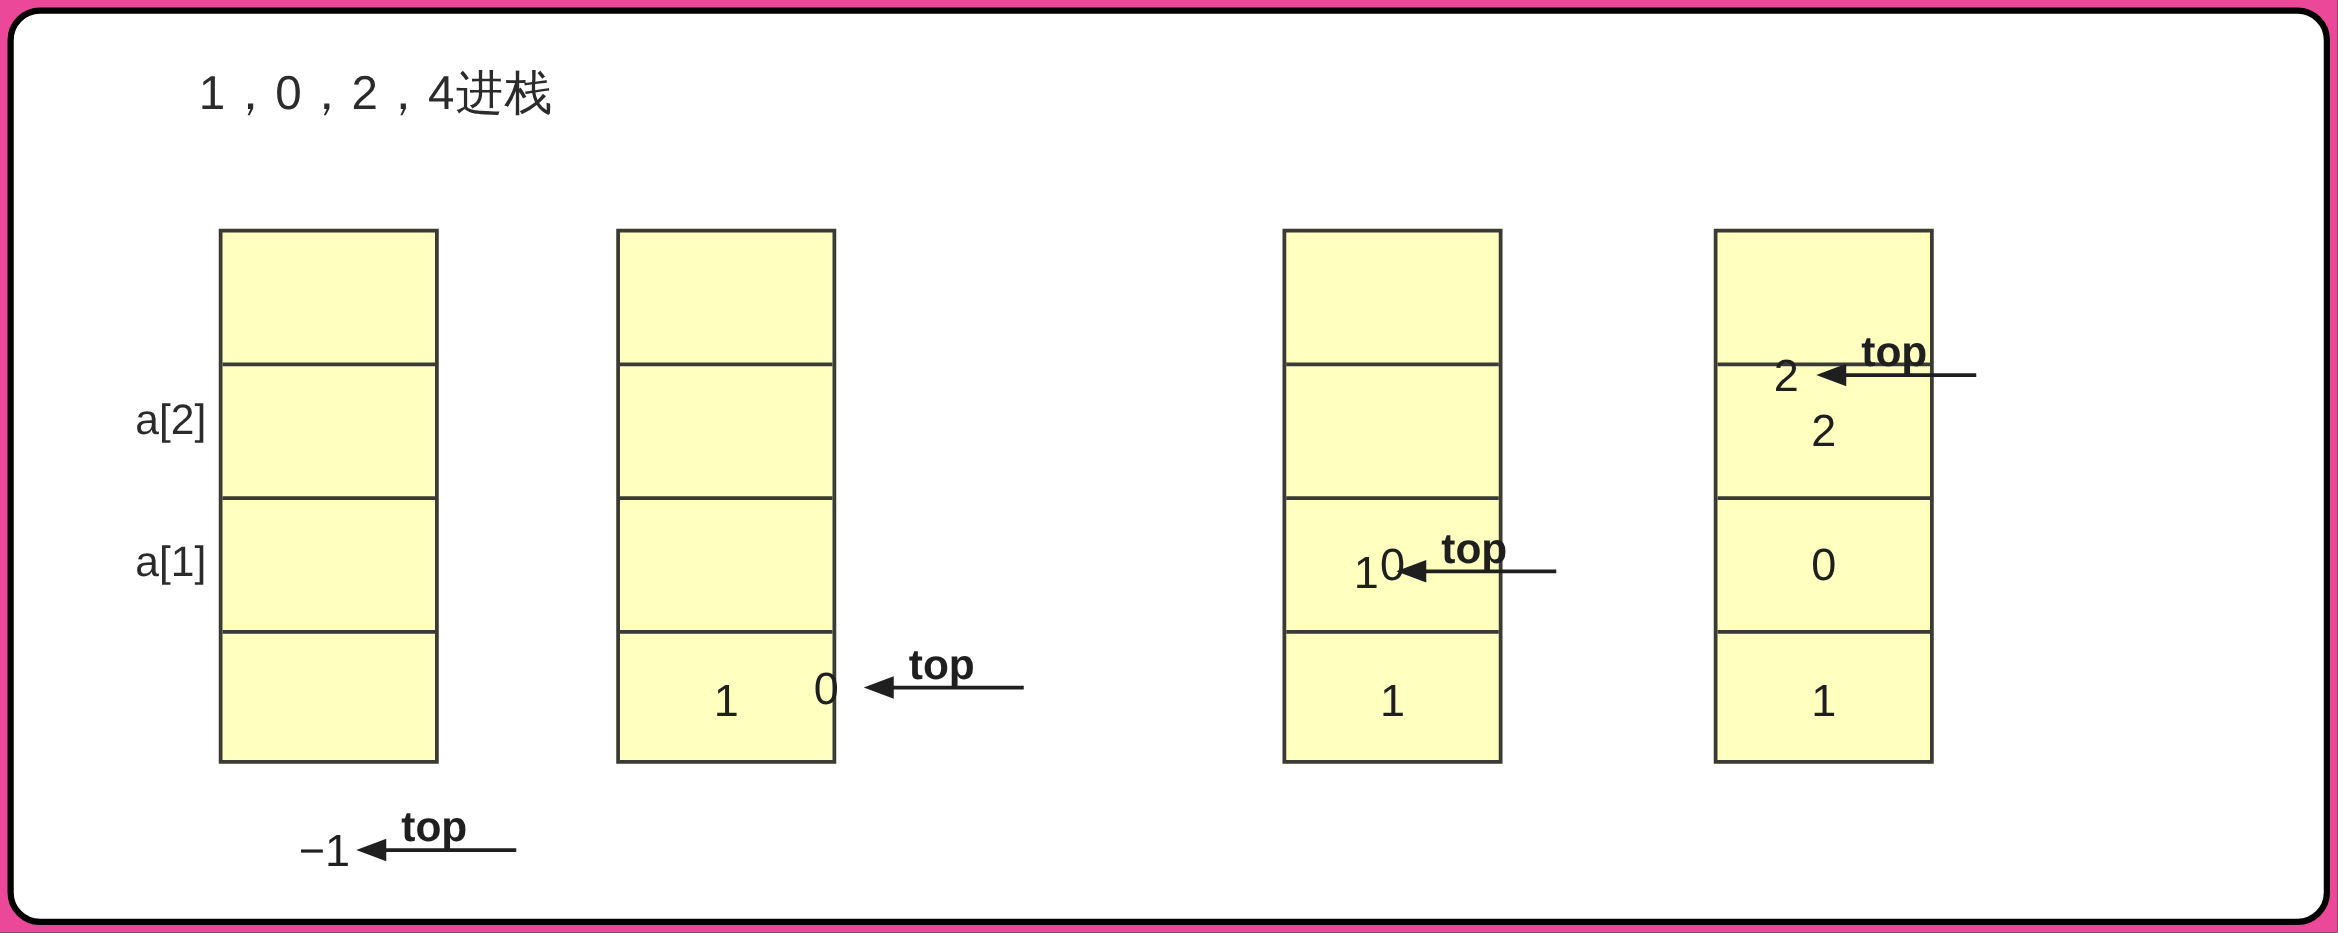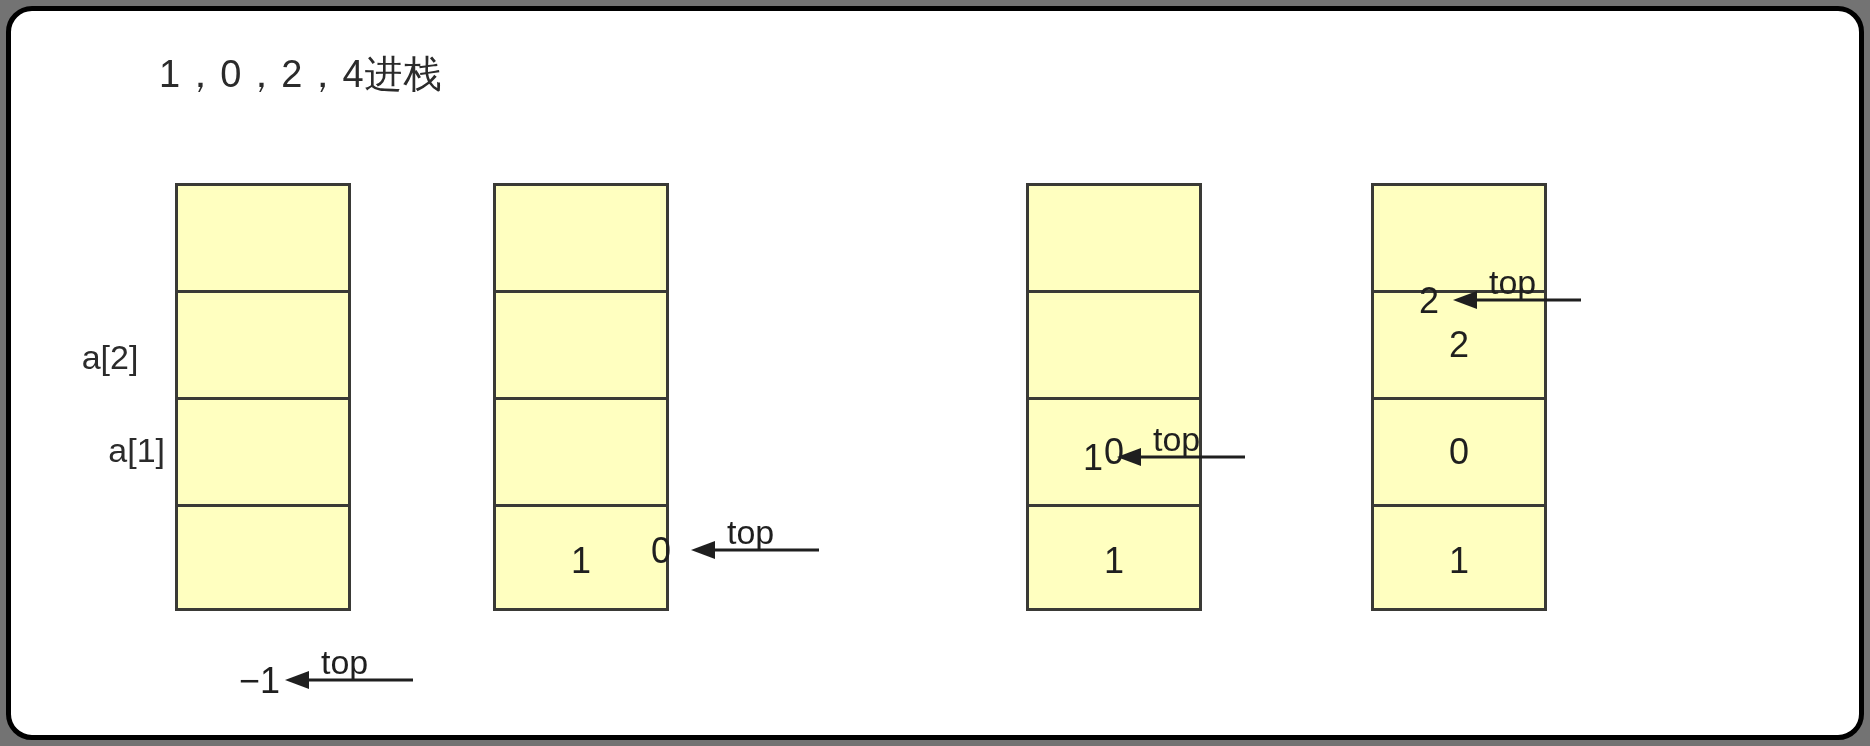--- a/index.html
+++ b/index.html
@@ -12,21 +12,21 @@
     height: 746px;
     font-family: "Liberation Sans", sans-serif;
     overflow: hidden;
   }
 
   #canvas {
     position: relative;
     width: 1870px;
     height: 746px;
     box-sizing: border-box;
-    background: #737373;
+    background: #ec4899;
   }
 
   
   #frame {
     position: absolute;
     left: 6px;
     top: 6px;
     width: 1858px;
     height: 734px;
     box-sizing: border-box;
@@ -109,41 +109,41 @@
   .top-annot .arrow-wrap {
     position: absolute;
     top: 14px;
     height: 60px;
   }
   .top-annot .tlabel {
     position: absolute;
     left: 36px;
     top: 0px;
     font-size: 34px;
-    font-weight: 400;
+    font-weight: 700;
     color: #1f1f1f;
     line-height: 34px;
   }
   .top-annot svg {
     position: absolute;
     left: 0;
     top: 24px;
     display: block;
   }
 </style>
 </head>
 <body>
 
 <div id="canvas">
   <div id="frame">
 
     <div id="title">1，0，2，4进栈</div>
 
     <div id="row-labels">
-      <div class="row-label" style="top:121px;text-align:center;">a[2]</div>
+      <div class="row-label" style="top:100px;">a[2]</div>
       <div class="row-label" style="top:214px;">a[1]</div>
     </div>
 
     <div class="stack" style="left:164px;">
       <div class="cell" style="top:0px;"></div>
       <div class="cell" style="top:107px;"></div>
       <div class="cell" style="top:214px;"></div>
       <div class="cell last" style="top:321px;"></div>
     </div>
 

